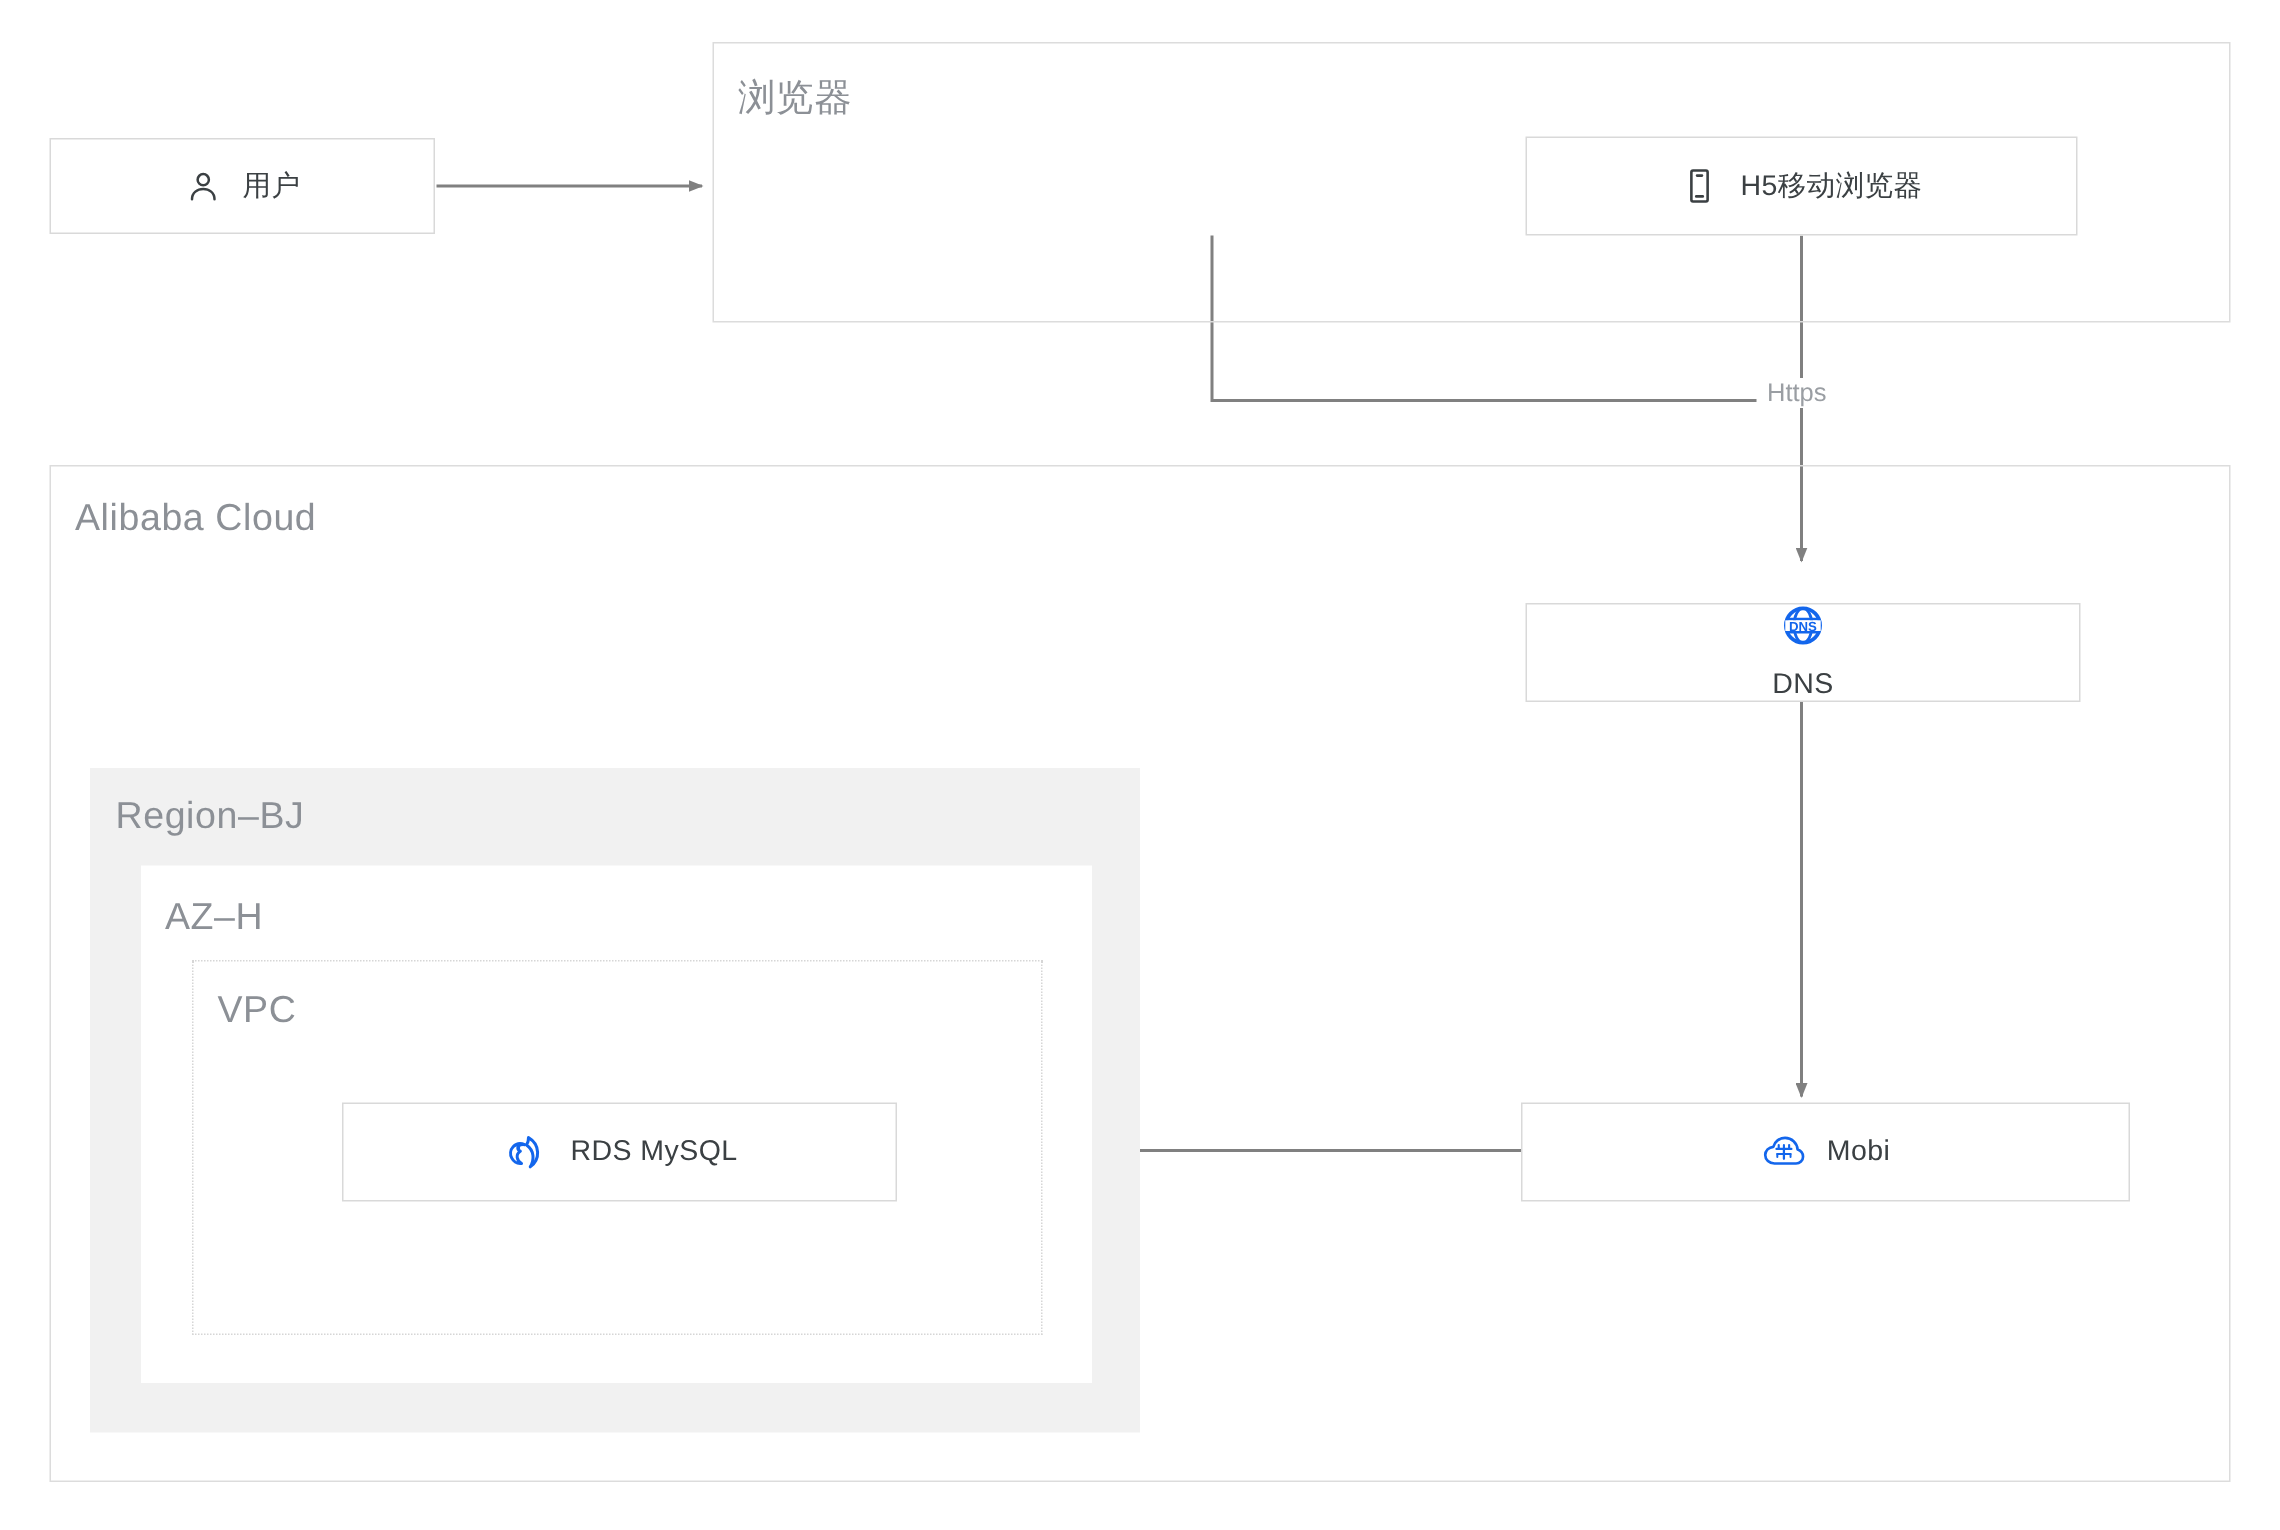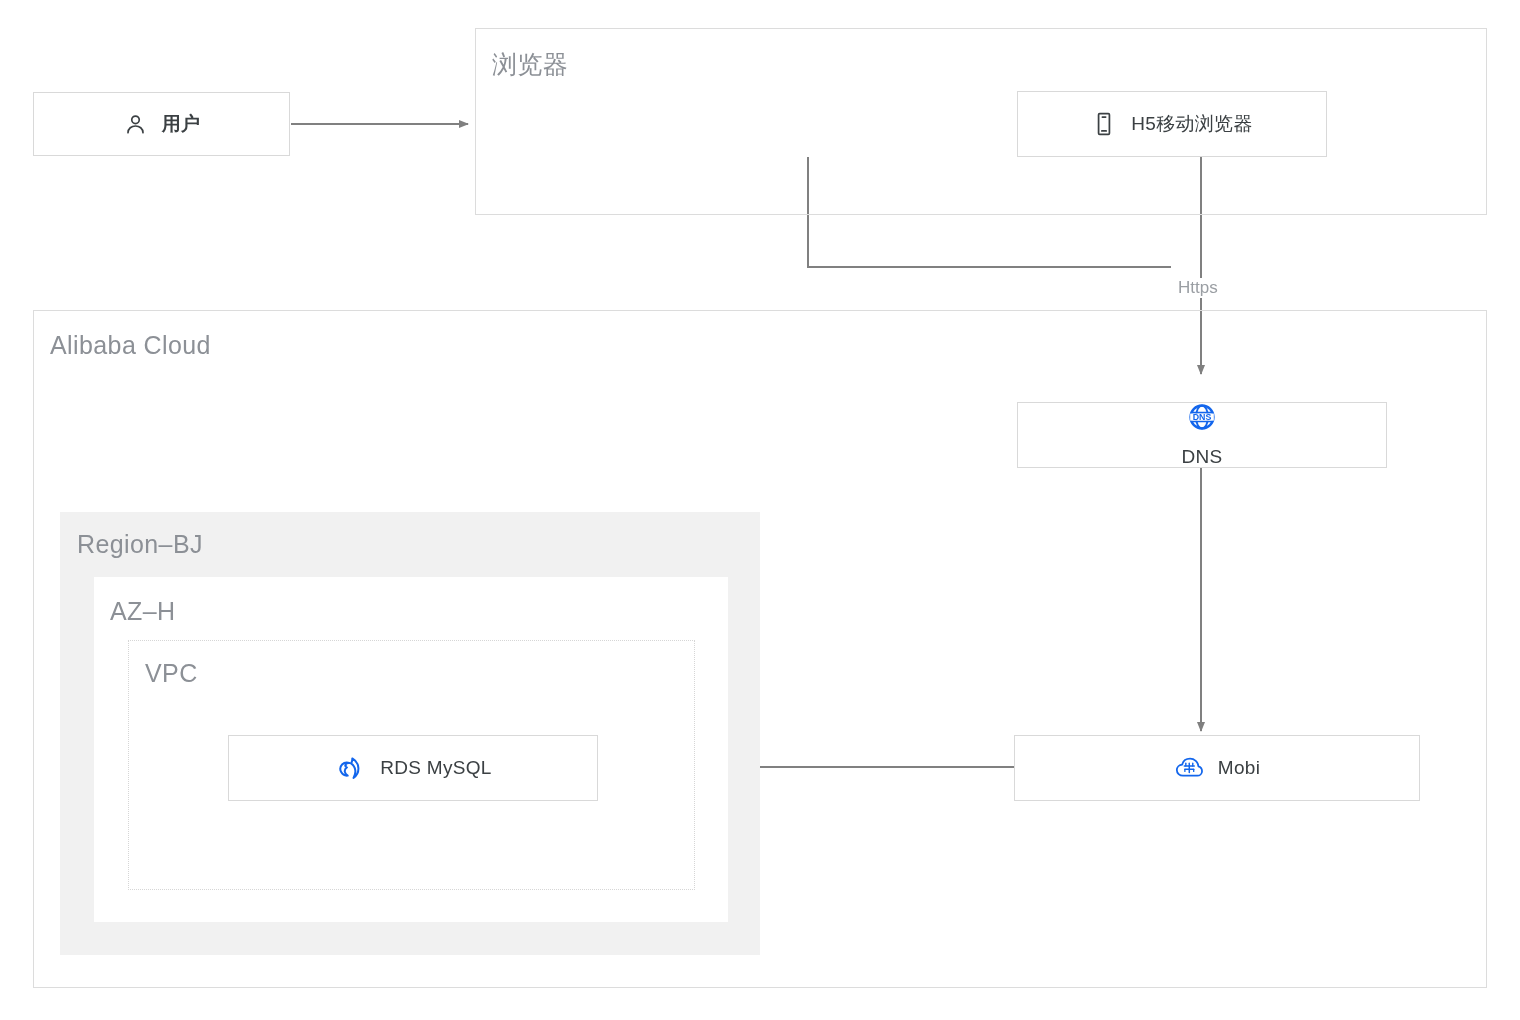--- a/index.html
+++ b/index.html
@@ -55,21 +55,20 @@
     justify-content: center;
     flex: none;
   }
   .edge-label {
     position: absolute;
     font-size: 17px;
     color: #9a9ea3;
     background: #ffffff;
     padding: 0 4px;
     white-space: nowrap;
-    margin-top: 26px;
   }
   #region-bj {
     position: absolute;
     background: #f1f1f1;
     border: none;
   }
   #az-h {
     position: absolute;
     background: #ffffff;
     border: none;
@@ -118,32 +117,32 @@
 
     <g>
       <line x1="1014" y1="767" x2="600" y2="767" stroke="#808080" stroke-width="2" marker-end="url(#arrowhead)"></line>
     </g>
   </svg>
 
   <div class="group" id="browser-group" style="left:475px; top:28px; width:1012px; height:187px;"></div>
   <div class="group-label" style="left:492px; top:48px;">浏览器</div>
 
 
-  <div class="node" style="left:1017px; top:91px; width:310px; height:66px;">
+  <div class="node" style="left:1017px; top:91px; width:368px; height:66px;">
     <span class="node-icon">
       <svg width="26" height="26" viewBox="0 0 24 24" fill="none" stroke="#3b4043" stroke-width="1.6" stroke-linecap="round" stroke-linejoin="round">
         <rect x="7" y="2.5" width="10" height="19" rx="1"></rect>
         <line x1="10.5" y1="5.6" x2="13.5" y2="5.6"></line>
         <line x1="10" y1="18.4" x2="14" y2="18.4"></line>
       </svg>
     </span>
     <span class="node-label">H5移动浏览器</span>
   </div>
 
-  <div class="node" style="left:33px; top:92px; width:257px; height:64px;font-weight:bold;">
+  <div class="node" style="left:33px; top:92px; width:257px; height:64px;">
     <span class="node-icon">
       <svg width="25" height="25" viewBox="0 0 24 24" fill="none" stroke="#3b4043" stroke-width="1.6" stroke-linecap="round" stroke-linejoin="round">
         <circle cx="12" cy="7.5" r="3.6"></circle>
         <path d="M4.8,20 C4.8,15.8 8.2,13.4 12,13.4 C15.8,13.4 19.2,15.8 19.2,20"></path>
       </svg>
     </span>
     <span class="node-label">用户</span>
   </div>
 
   <div class="edge-label" style="left:1174px; top:252px;">Https</div>

